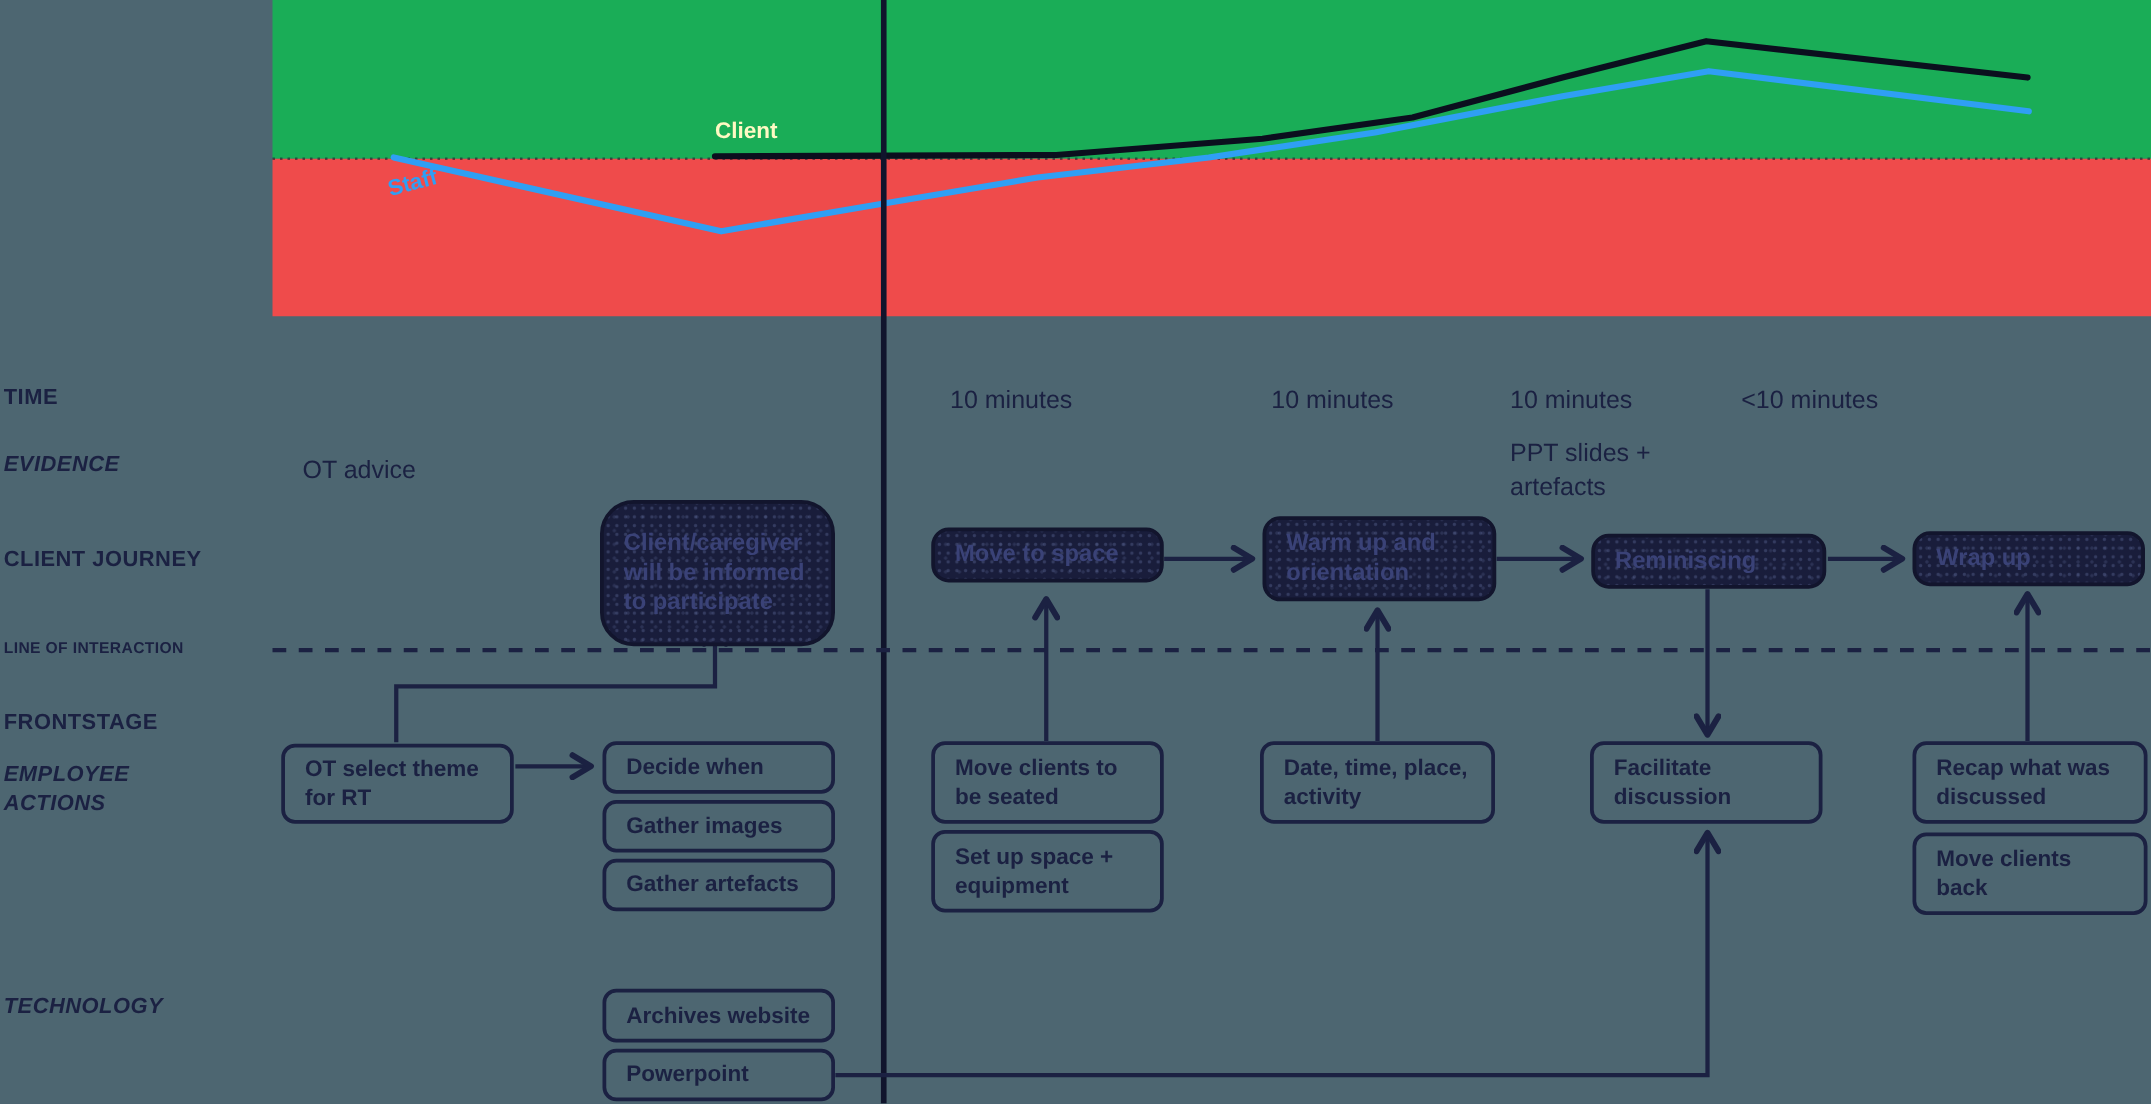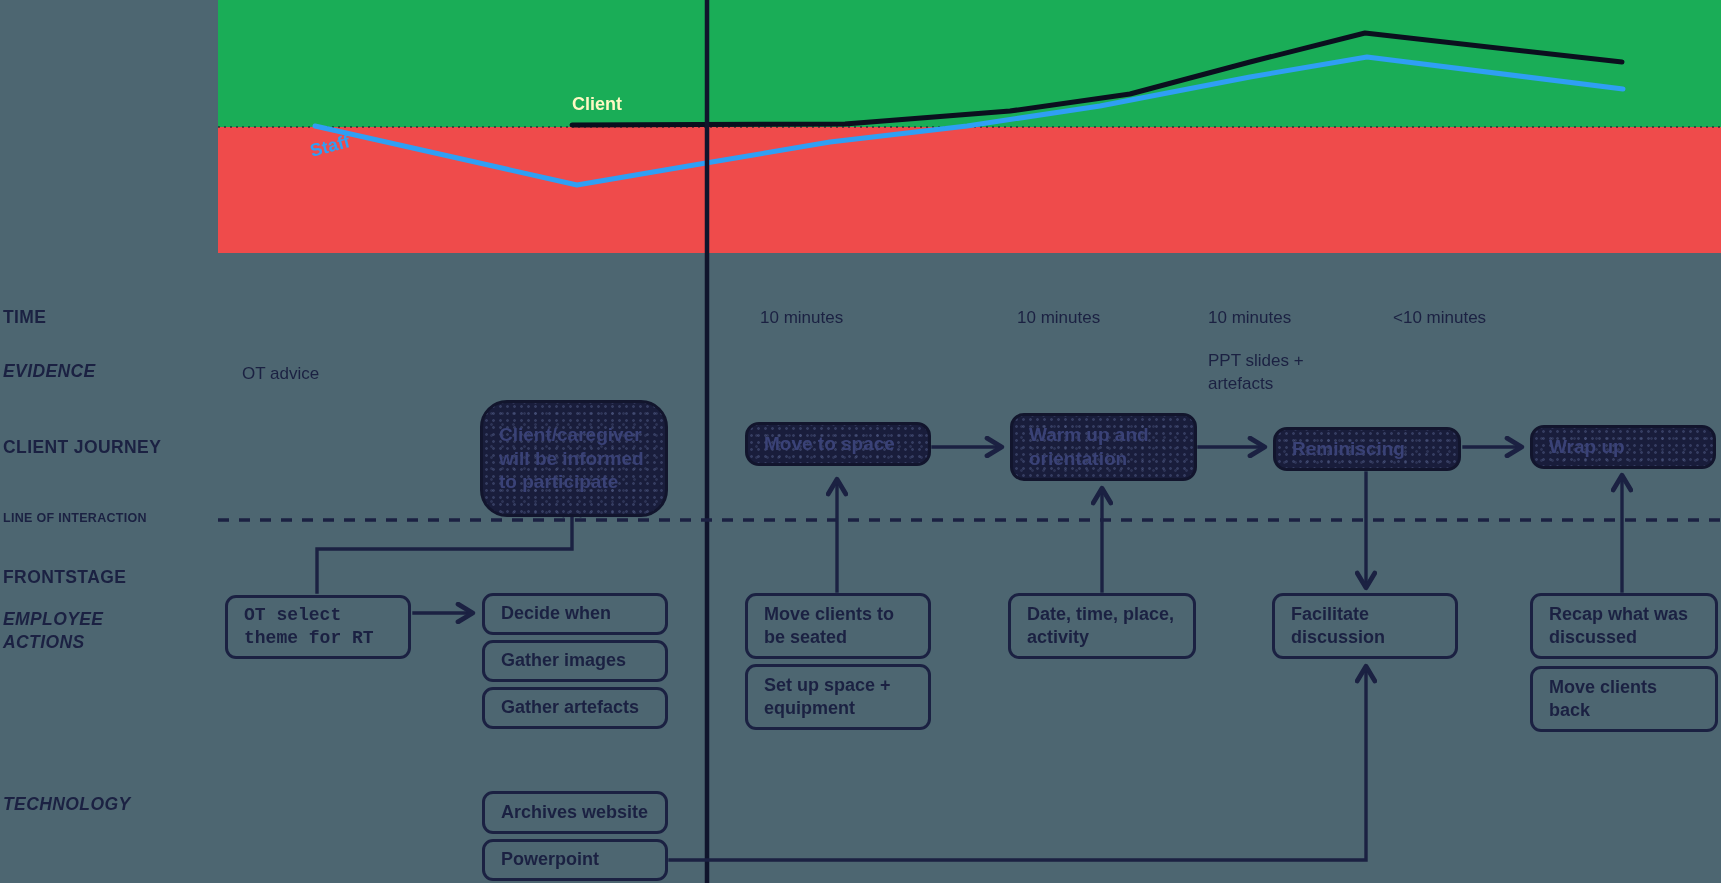--- a/index.html
+++ b/index.html
@@ -28,21 +28,21 @@
   .row-label.italic{font-style:italic;}
   #lbl-time{top:307px;}
   #lbl-evidence{top:361px;font-style:italic;}
   #lbl-journey{top:437px;}
   #lbl-interaction{top:511px;}
   #lbl-frontstage{top:567px;}
   #lbl-employee{top:608px;width:120px;line-height:1.3;}
   #lbl-technology{top:794px;}
 
   
-  .annot{position:absolute;font-size:17px;font-weight:500;line-height:1.35;}
+  .annot{position:absolute;font-size:20px;font-weight:500;line-height:1.35;}
 
   
   .jbox{
     position:absolute;border-radius:14px;
     background-color:#191d3b;
     background-image:
       radial-gradient(rgba(110,125,175,.32) 1px, transparent 1.7px),
       radial-gradient(rgba(110,125,175,.22) 1px, transparent 1.7px);
     background-size:7px 7px, 11px 11px;
     background-position:0 0, 3px 5px;
@@ -136,21 +136,21 @@
   <div class="jbox" style="left:1010px;top:413px;width:187px;height:68px;">
       <span>Warm up and orientation</span>
     </div>
   <div class="jbox" style="left:1273px;top:427px;width:188px;height:44px;">
       <span>Reminiscing</span>
     </div>
   <div class="jbox" style="left:1530px;top:425px;width:186px;height:44px;">
       <span>Wrap up</span>
     </div>
 
-  <div class="abox" style="left:225px;top:595px;width:186px;height:64px;font-family:Liberation Mono, monospace;">
+  <div class="abox" style="left:225px;top:595px;width:186px;height:64px;">
       <span>OT select theme for RT</span>
     </div>
   <div class="abox" style="left:482px;top:593px;width:186px;height:42px;">
       <span>Decide when</span>
     </div>
   <div class="abox" style="left:482px;top:640px;width:186px;height:42px;">
       <span>Gather images</span>
     </div>
   <div class="abox" style="left:482px;top:687px;width:186px;height:42px;">
       <span>Gather artefacts</span>

